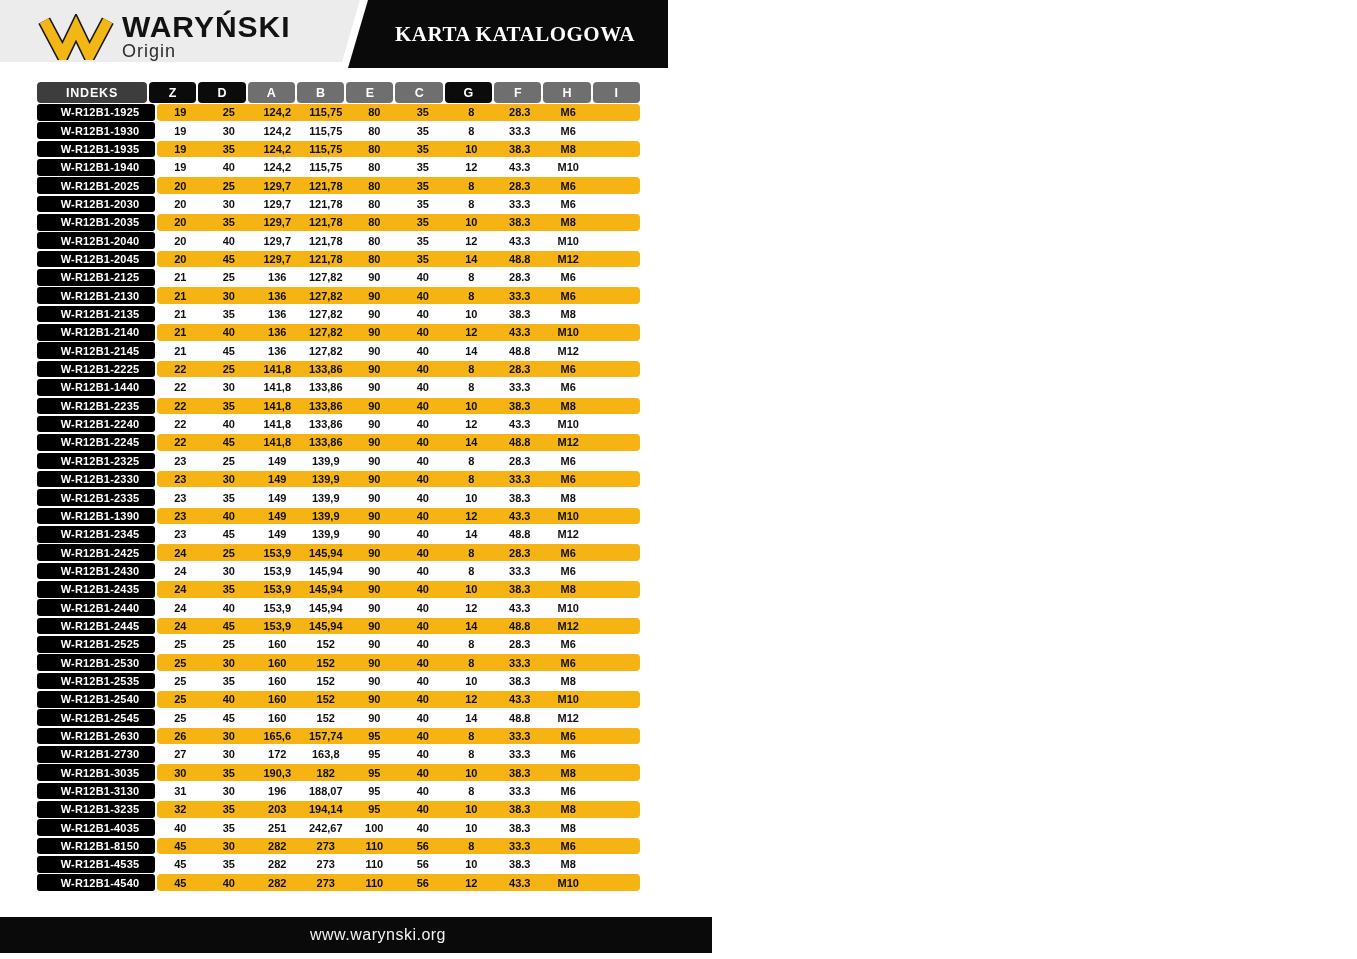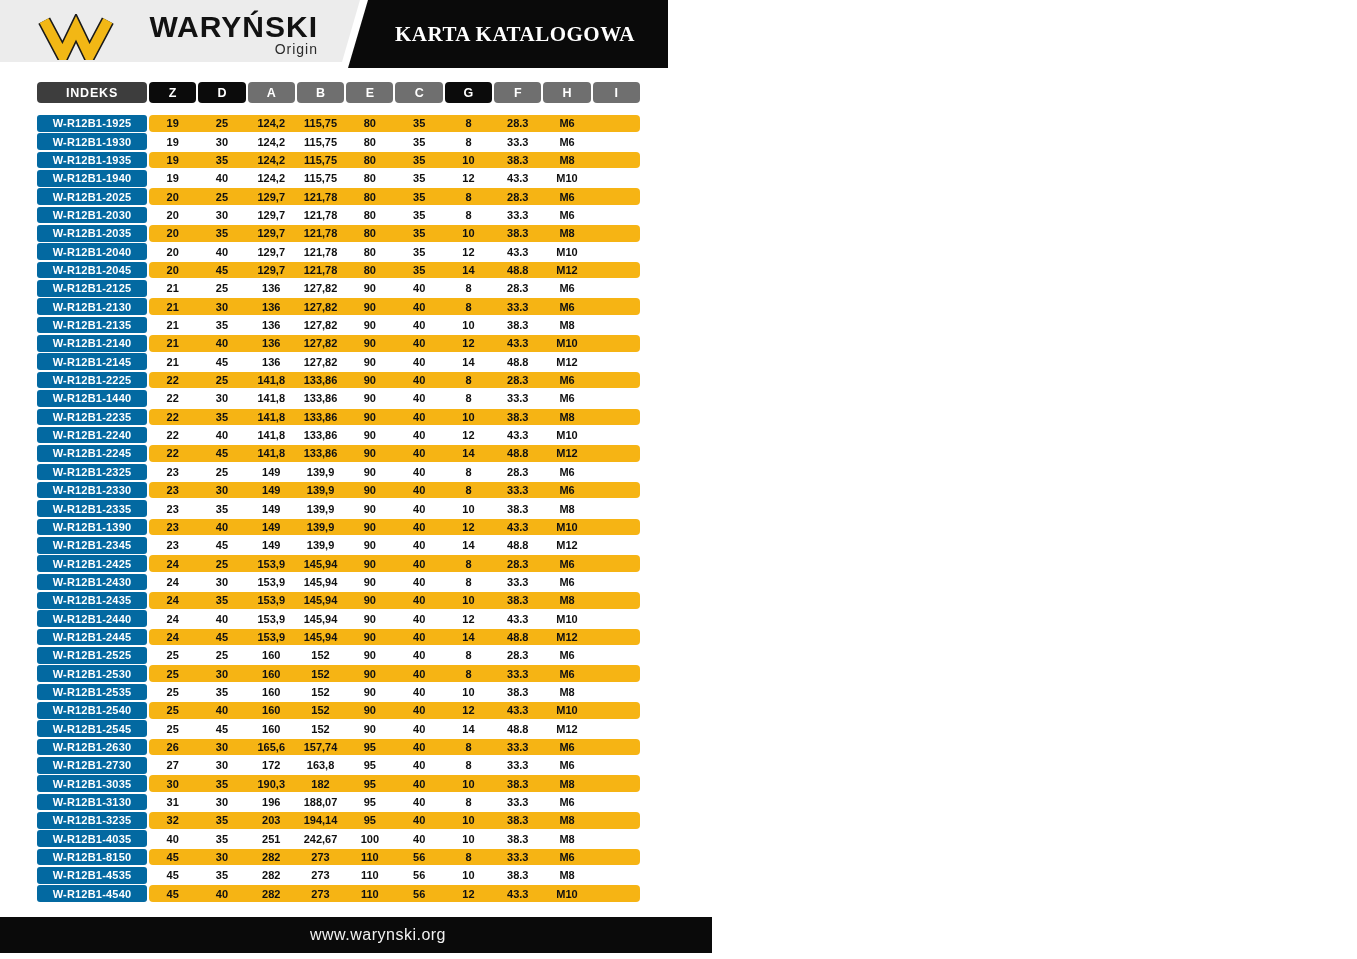--- a/index.html
+++ b/index.html
@@ -4,42 +4,42 @@
 <style>
   html,body { margin:0; padding:0; background:#fff; }
   .page { position:relative; width:1357px; height:959px; background:#ffffff; overflow:hidden;
           font-family:"Liberation Sans", sans-serif; }
 
   
   .header-gray { position:absolute; top:0; left:0; width:360px; height:62px; background:#ECECEC;
                  clip-path:polygon(0 0, 100% 0, calc(100% - 18px) 100%, 0 100%); }
   .logo-wrap { position:absolute; top:14px; left:36px; display:flex; align-items:flex-start; }
   .brand-block { position:absolute; top:10px; left:122px; width:196px; }
-  .brand-name { font-size:30px; font-weight:bold; color:#121212; letter-spacing:1px; line-height:34px;text-align:right; }
-  .brand-sub  { text-align:right; font-size:14px; color:#2b2b2b; margin-top:-3px; letter-spacing:1px; }
+  .brand-name { font-size:30px; font-weight:bold; color:#121212; letter-spacing:1px; line-height:34px; }
+  .brand-sub  { text-align:left; font-size:18px; color:#2b2b2b; margin-top:-3px; letter-spacing:1px; }
 
   .banner { position:absolute; top:0; left:348px; width:320px; height:68px; background:#0A0A0A;
             clip-path:polygon(20px 0, 100% 0, 100% 100%, 0 100%);
             display:flex; align-items:center; justify-content:center;font-family:Liberation Serif, serif; }
   .banner-title { color:#ffffff; font-weight:bold; font-size:21px; letter-spacing:.5px; padding-left:14px; }
 
   
   .table { position:absolute; top:82px; left:37px; width:603px; }
   .thead { display:grid; grid-template-columns:110px repeat(10, 1fr); column-gap:2px;
-           height:21px; margin-bottom:12px; }
+           height:21px; margin-bottom:1px; }
   .hcell { border-radius:4px; color:#fff; font-weight:bold; font-size:12.5px;
            display:flex; align-items:center; justify-content:center; }
   .hcell.gray  { background:#6F6F6F; }
   .hcell.black { background:#0B0B0B; }
   .hcell.idx   { background:#3D3D3D; letter-spacing:.8px; }
 
   .trow  { display:flex; height:16.6px; margin-bottom:1.75px; }
-  .icell { flex:none; width:110px; background:#0369a1; border-radius:3px; color:#ffffff;
+  .icell { flex:none; width:110px; background:#000000; border-radius:3px; color:#ffffff;
            font-weight:bold; font-size:11px; display:flex; align-items:center; justify-content:center;
-           letter-spacing:.2px; }
+           letter-spacing:.2px;padding-left:8px; }
   .band  { flex:1; margin-left:2px; display:grid; grid-template-columns:repeat(10, 1fr);
            column-gap:2px; border-radius:4px; background:transparent; }
   .band.hl { background:#F6B414; }
   .vcell { display:flex; align-items:center; justify-content:center;
            font-weight:bold; font-size:11px; color:#101010; }
 
   
   .footer { position:absolute; top:917px; left:0; width:668px; height:36px; background:#0A0A0A;
             display:flex; align-items:center; justify-content:center;padding-left:44px; }
   .footer-text { color:#f2f2f2; font-size:16px; letter-spacing:.5px; }

